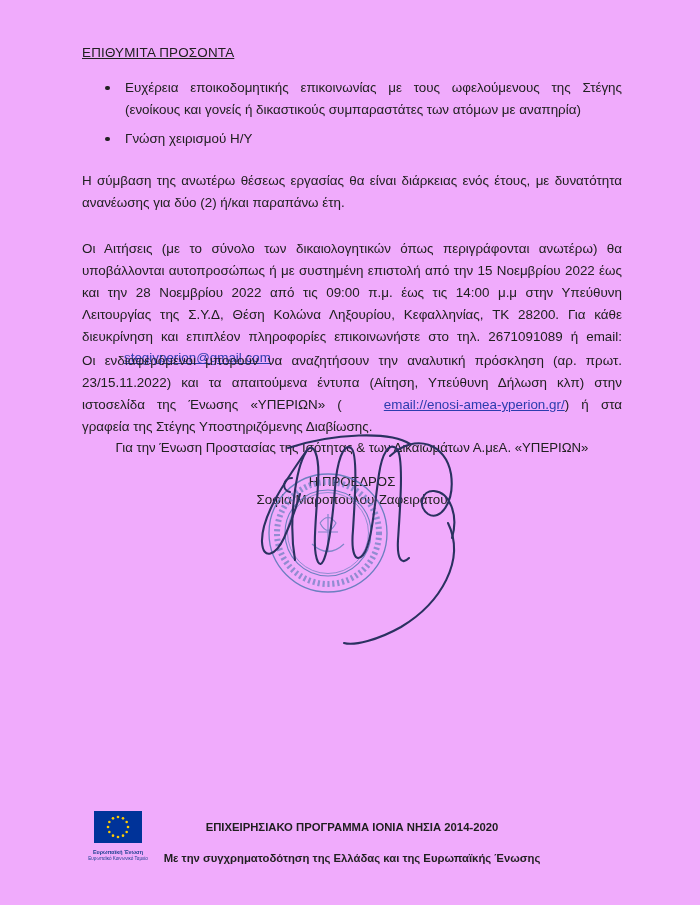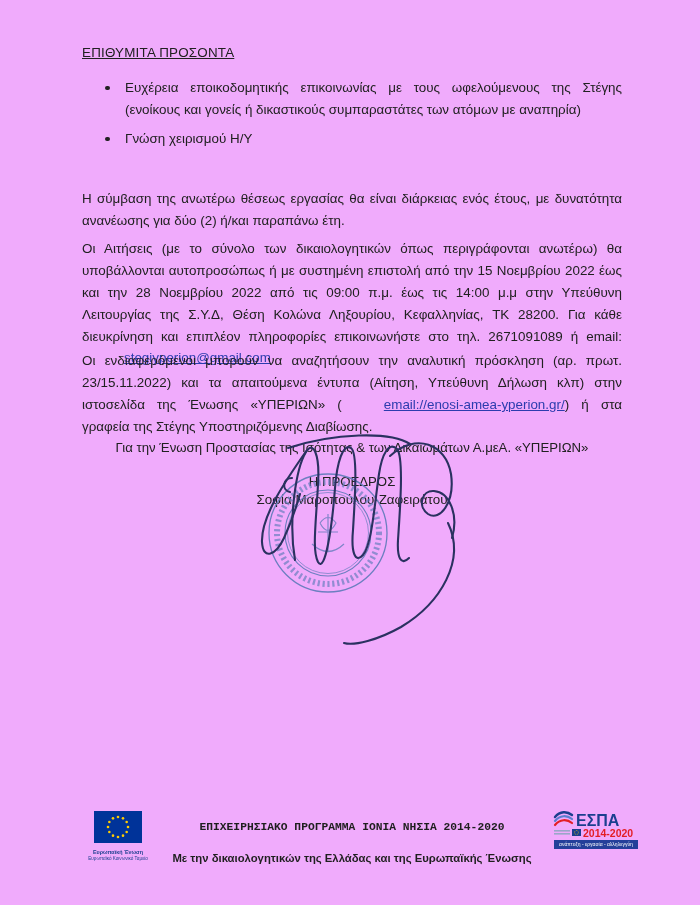--- a/index.html
+++ b/index.html
@@ -7,34 +7,34 @@
     position:relative;width:700px;height:905px;background:#f0abfc;overflow:hidden;
     font-family:"Liberation Sans",sans-serif;color:#212121;
   }
   .blk{position:absolute;left:82px;width:540px;font-size:13.4px;line-height:21.8px;text-align:justify;}
   .heading{top:42px;text-align:left;text-decoration:underline;letter-spacing:.2px;}
   .bullets{top:77px;margin:0;padding:0;list-style:none;}
   .bullets li{position:relative;padding-left:43px;margin-bottom:7.5px;}
   .bullets li .dot{
     position:absolute;left:23px;top:8.5px;width:4.5px;height:4.5px;border-radius:50%;background:#212121;
   }
-  .para-contract{top:175px;}
+  .para-contract{top:157px;}
   .para-applications{top:225px;}
   .para-info{top:337px;}
   .bold{font-weight:normal;}
   a.link{color:#2c3cae;text-decoration:underline;cursor:pointer;margin-left:42px;}
   .on-behalf{top:437px;text-align:center;font-size:13.2px;}
   .sig-role{top:471px;text-align:center;font-size:13.2px;}
   .sig-name{top:489px;text-align:center;font-size:13.4px;}
   .sig-graphic{position:absolute;left:238px;top:428px;z-index:5;pointer-events:none;}
   
   .eu-block{position:absolute;left:88px;top:811px;width:60px;text-align:center;}
   .eu-cap1{font-size:5.4px;font-weight:bold;color:#1b3f8f;line-height:7px;margin-top:2px;}
   .eu-cap2{font-size:4.6px;color:#1b3f8f;line-height:5.5px;}
-  .program{position:absolute;left:82px;top:821px;width:540px;text-align:center;font-weight:bold;font-size:11.3px;color:#1f1f1f;font-family:Liberation Mono, monospace;}
+  .program{position:absolute;left:82px;top:821px;width:540px;text-align:center;font-weight:bold;font-size:11.3px;color:#1f1f1f;}
   .cofinance{position:absolute;left:82px;top:852px;width:540px;text-align:center;font-weight:bold;font-size:11.3px;color:#1f1f1f;}
   .espa-block{position:absolute;left:552px;top:809px;}
 </style>
 </head>
 <body>
 
 <div class="page">
 
   <div class="blk heading">ΕΠΙΘΥΜΙΤΑ ΠΡΟΣΟΝΤΑ</div>
 
@@ -93,35 +93,16 @@
         <circle cx="14" cy="16" r="1.3"></circle>
           <circle cx="15.34" cy="11" r="1.3"></circle>
           <circle cx="19" cy="7.34" r="1.3"></circle>
       </g>
     </svg>
     <div class="eu-cap1">Ευρωπαϊκή Ένωση</div>
     <div class="eu-cap2">Ευρωπαϊκό Κοινωνικό Ταμείο</div>
   </div>
 
   <div class="program">ΕΠΙΧΕΙΡΗΣΙΑΚΟ ΠΡΟΓΡΑΜΜΑ ΙΟΝΙΑ ΝΗΣΙΑ 2014-2020</div>
-  <div class="cofinance">Με την δικαιολογητικών της Ελλάδας και της Ευρωπαϊκής Ένωσης</div>
+  <div class="cofinance">Με την συγχρηματοδότηση της Ελλάδας και της Ευρωπαϊκής Ένωσης</div>
 
-  <div class="espa-block">
-    <svg width="88" height="44" viewBox="0 0 88 44">
-      <g fill="none" stroke-linecap="round">
-        <path d="M3,8 C8,2 15,2 20,6" stroke="#1b3f8f" stroke-width="2.4"></path>
-        <path d="M3,12 C8,6 15,6 20,10" stroke="#5a7fd0" stroke-width="2.2"></path>
-        <path d="M3,16 C8,10 15,10 20,14" stroke="#e31e24" stroke-width="2.2"></path>
-      </g>
-      <text x="24" y="17" font-family="Liberation Sans, sans-serif" font-size="16" font-weight="bold" fill="#1b3f8f">ΕΣΠΑ</text>
-      <g>
-        <rect x="2" y="21" width="16" height="1.6" fill="#9aa6c8"></rect>
-        <rect x="2" y="24" width="16" height="1.6" fill="#9aa6c8"></rect>
-        <rect x="20" y="20" width="9" height="7" fill="#1b3f8f"></rect>
-        <circle cx="24.5" cy="23.5" r="2" fill="none" stroke="#ffcc00" stroke-width="0.7" stroke-dasharray="0.8 0.8"></circle>
-      </g>
-      <text x="31" y="28" font-family="Liberation Sans, sans-serif" font-size="10.5" font-weight="bold" fill="#e31e24">2014-2020</text>
-      <rect x="2" y="31" width="84" height="9" fill="#24409a"></rect>
-      <text x="44" y="37.3" text-anchor="middle" font-family="Liberation Sans, sans-serif" font-size="5" fill="#ffffff">ανάπτυξη - εργασία - αλληλεγγύη</text>
-    </svg>
-  </div>
 
 </div>
 
 </body></html>

